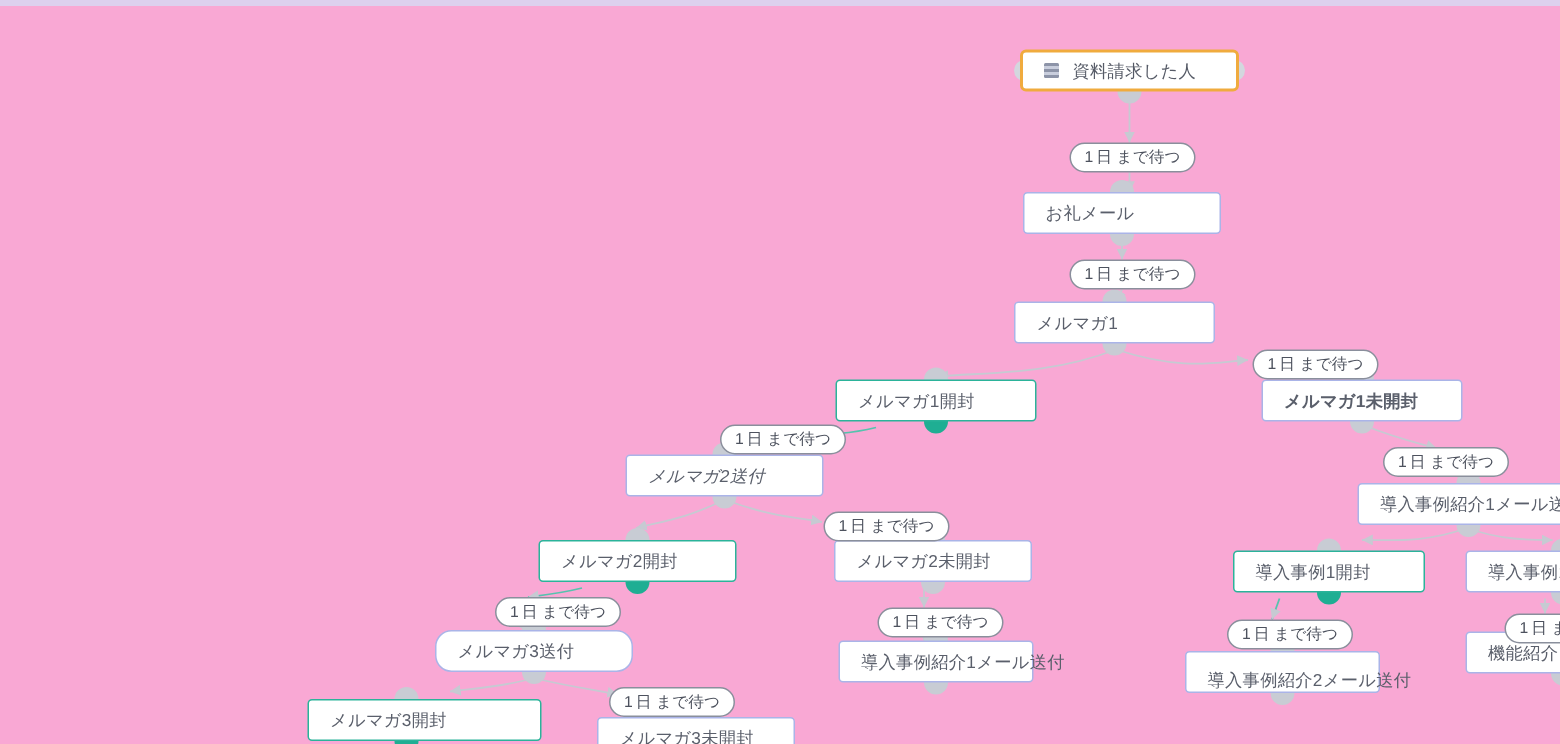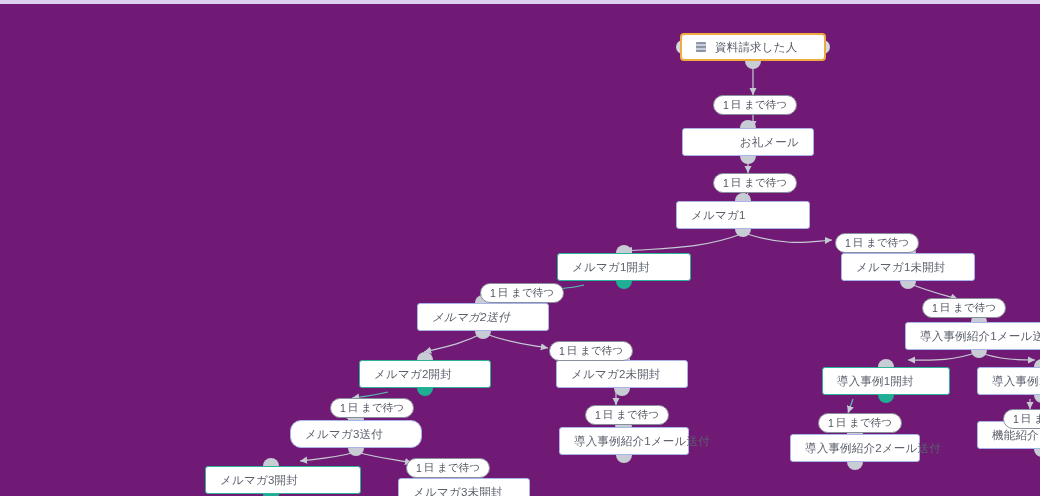--- a/index.html
+++ b/index.html
@@ -12,21 +12,21 @@
     width: 1040px;
     height: 496px;
     overflow: hidden;
     position: relative;
   }
   #canvas {
     position: absolute;
     inset: 0;
     width: 1040px;
     height: 496px;
-    background: #701a75;
+    background: #f9a8d4;
     overflow: hidden;
   }
   #topbar {
     position: absolute;
     left: 0;
     top: 0;
     width: 1040px;
     height: 4px;
     background: #ddd0ee;
   }
@@ -175,36 +175,36 @@
       <path d="M440,474 L440,478" marker-end="url(#arrow)"></path>
     </g>
   </svg>
 
   <div id="node-host">
       <div class="node trigger" style="left: 680px; top: 33px; width: 146px; height: 28px;">
         <span class="trigger-icon"></span>
         <span class="label">資料請求した人</span>
       </div>
       <div class="port" style="left: 745px; top: 60px;"></div>
-      <div class="node" style="left: 682px; top: 128px; width: 132px; height: 28px; justify-content: flex-end;">
+      <div class="node" style="left: 682px; top: 128px; width: 132px; height: 28px;">
         <span class="label">お礼メール</span>
       </div>
       <div class="port" style="left: 740px; top: 155px;"></div>
       <div class="port top" style="left: 740px; top: 120px;"></div>
       <div class="node" style="left: 676px; top: 201px; width: 134px; height: 28px;">
         <span class="label">メルマガ1</span>
       </div>
       <div class="port" style="left: 735px; top: 228px;"></div>
       <div class="port top" style="left: 735px; top: 193px;"></div>
       <div class="node open" style="left: 557px; top: 253px; width: 134px; height: 28px;">
         <span class="label">メルマガ1開封</span>
       </div>
       <div class="port teal" style="left: 616px; top: 280px;"></div>
       <div class="port top" style="left: 616px; top: 245px;"></div>
-      <div class="node" style="left: 841px; top: 253px; width: 134px; height: 28px;">
+      <div class="node" style="left: 841px; top: 253px; width: 134px; height: 28px; font-weight: bold;">
         <span class="label">メルマガ1未開封</span>
       </div>
       <div class="port" style="left: 900px; top: 280px;"></div>
       <div class="port top" style="left: 900px; top: 245px;"></div>
       <div class="node" style="left: 417px; top: 303px; width: 132px; height: 28px; font-style: italic;">
         <span class="label">メルマガ2送付</span>
       </div>
       <div class="port" style="left: 475px; top: 330px;"></div>
       <div class="port top" style="left: 475px; top: 295px;"></div>
       <div class="node" style="left: 905px; top: 322px; width: 148px; height: 28px;">
@@ -235,21 +235,21 @@
       <div class="node" style="left: 290px; top: 420px; width: 132px; height: 28px; border-radius: 11px;">
         <span class="label">メルマガ3送付</span>
       </div>
       <div class="port" style="left: 348px; top: 447px;"></div>
       <div class="port top" style="left: 348px; top: 412px;"></div>
       <div class="node" style="left: 559px; top: 427px; width: 130px; height: 28px;">
         <span class="label">導入事例紹介1メール送付</span>
       </div>
       <div class="port" style="left: 616px; top: 454px;"></div>
       <div class="port top" style="left: 616px; top: 419px;"></div>
-      <div class="node" style="left: 790px; top: 434px; width: 130px; height: 28px;">
+      <div class="node" style="left: 790px; top: 434px; width: 130px; height: 28px; align-items: flex-end;">
         <span class="label">導入事例紹介2メール送付</span>
       </div>
       <div class="port" style="left: 847px; top: 461px;"></div>
       <div class="port top" style="left: 847px; top: 426px;"></div>
       <div class="node" style="left: 977px; top: 421px; width: 130px; height: 28px;">
         <span class="label">機能紹介メール送付</span>
       </div>
       <div class="port" style="left: 1034px; top: 448px;"></div>
       <div class="port top" style="left: 1034px; top: 413px;"></div>
       <div class="node open" style="left: 205px; top: 466px; width: 156px; height: 28px;">

